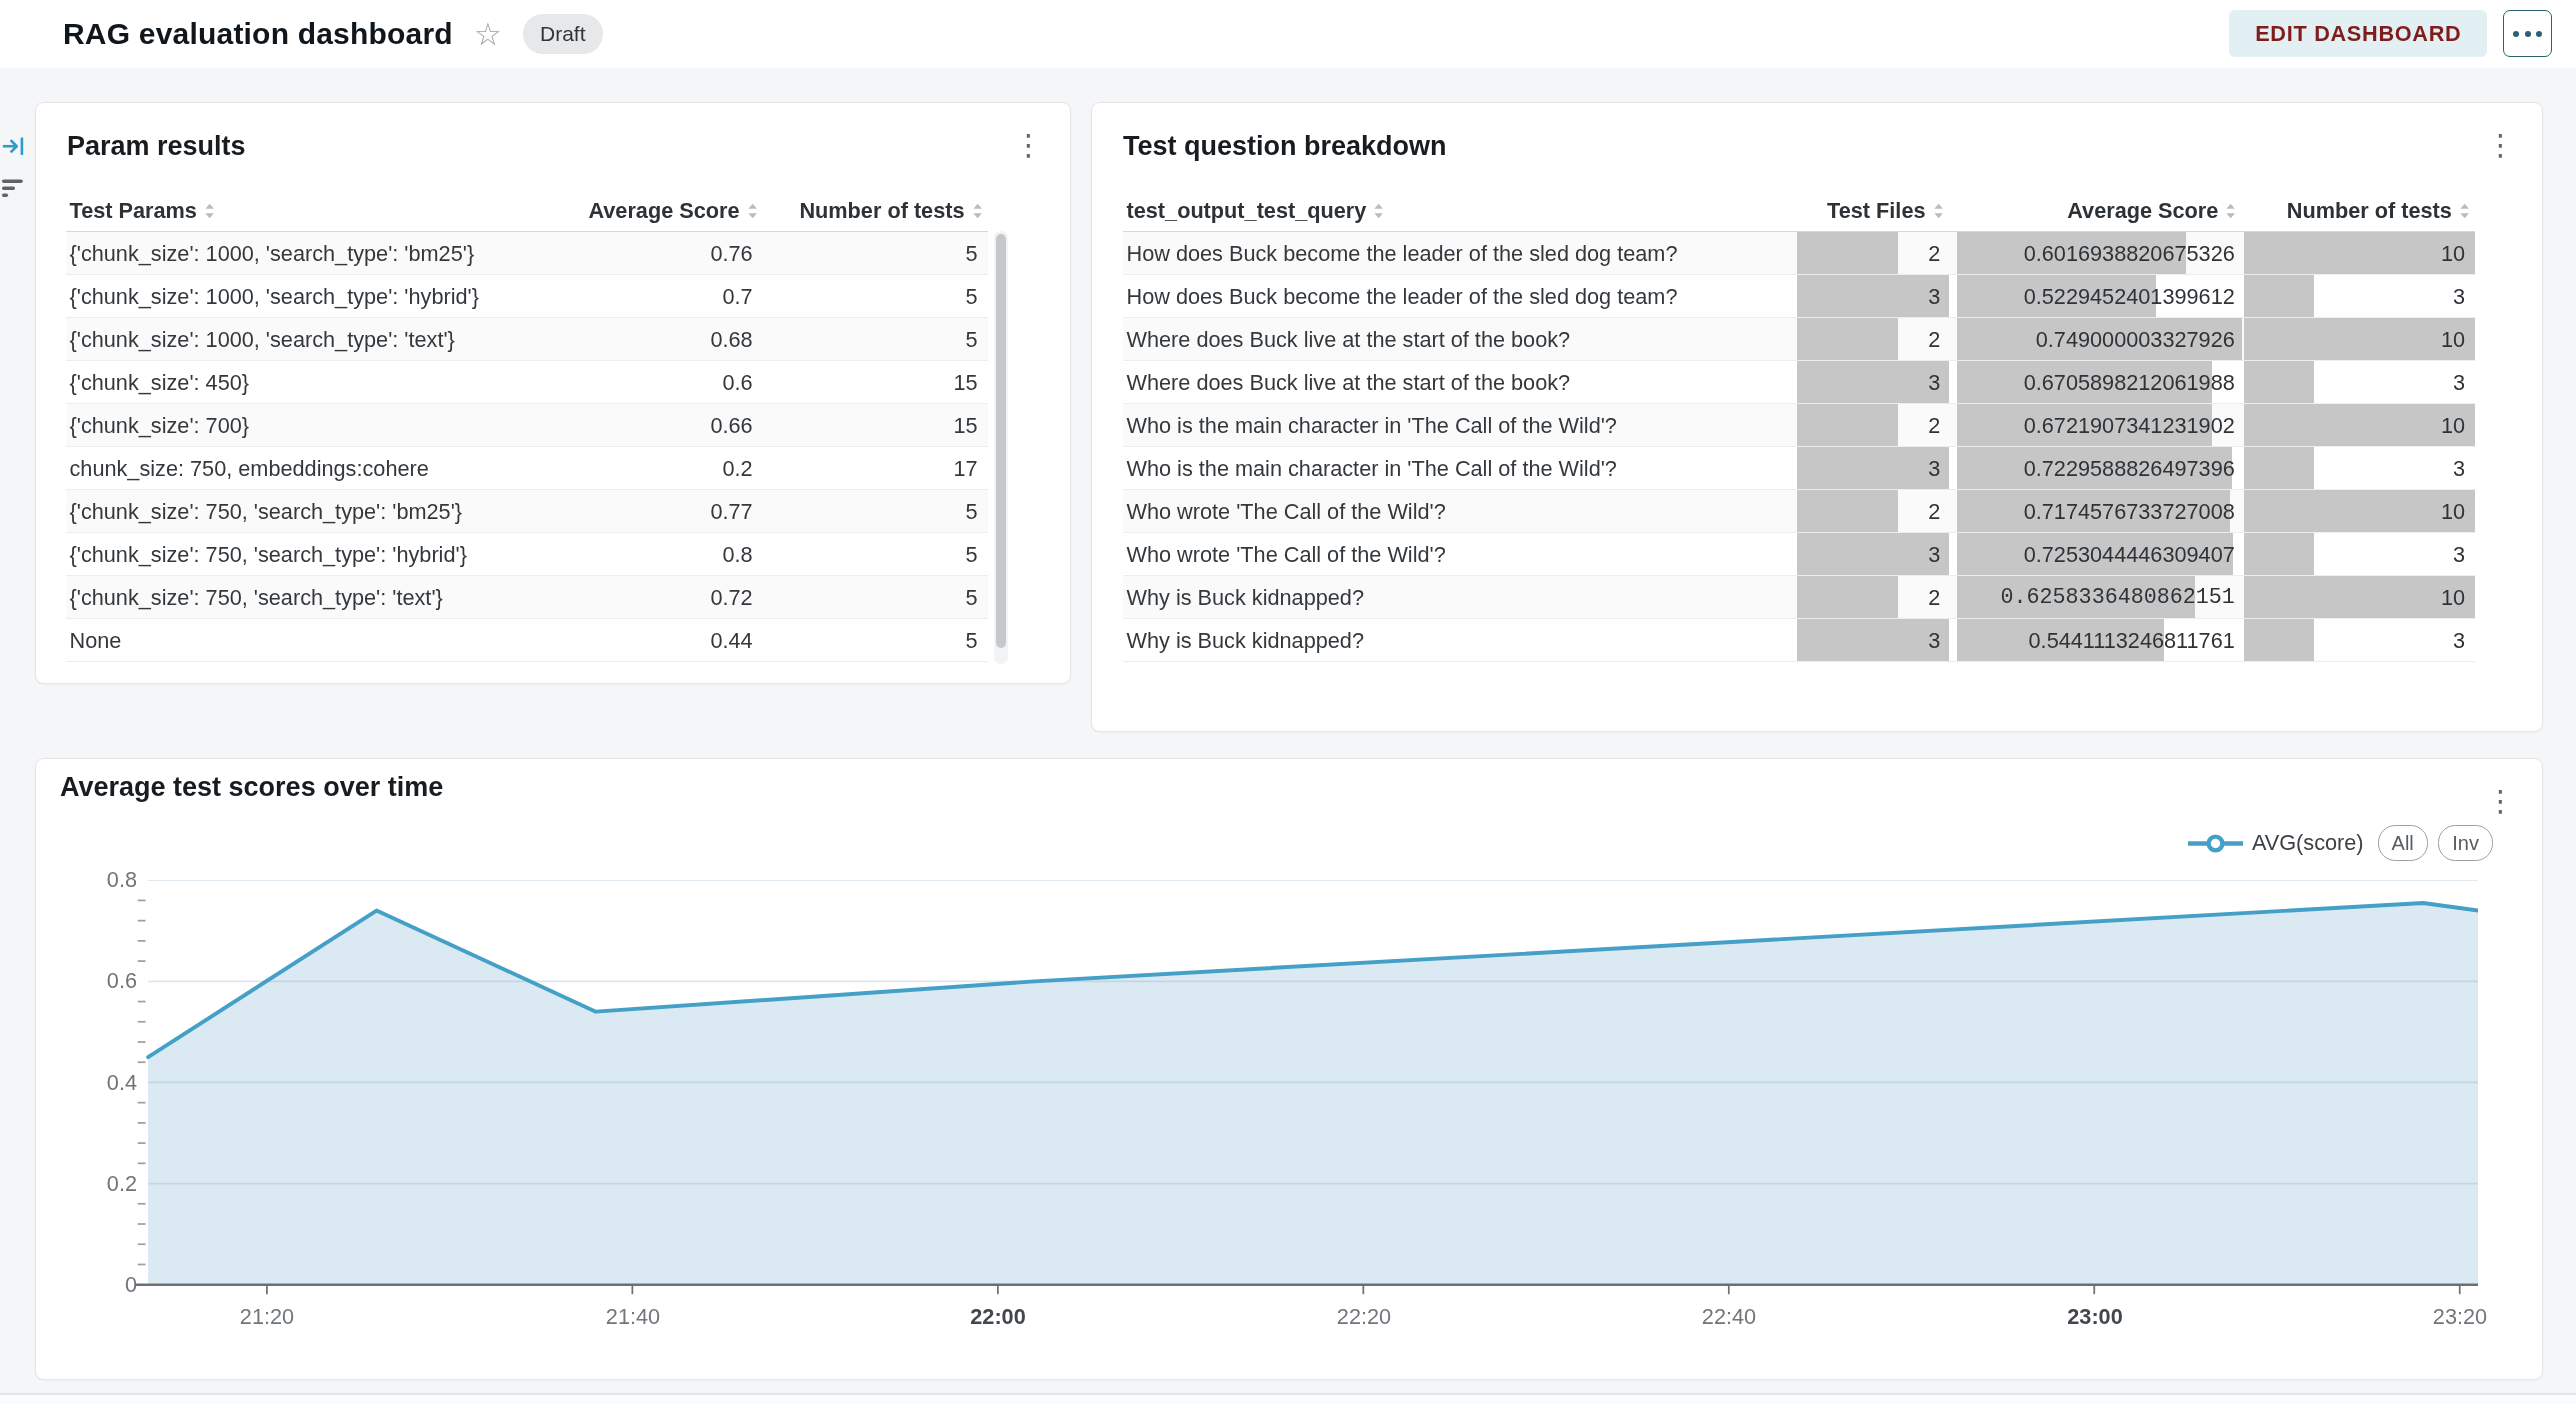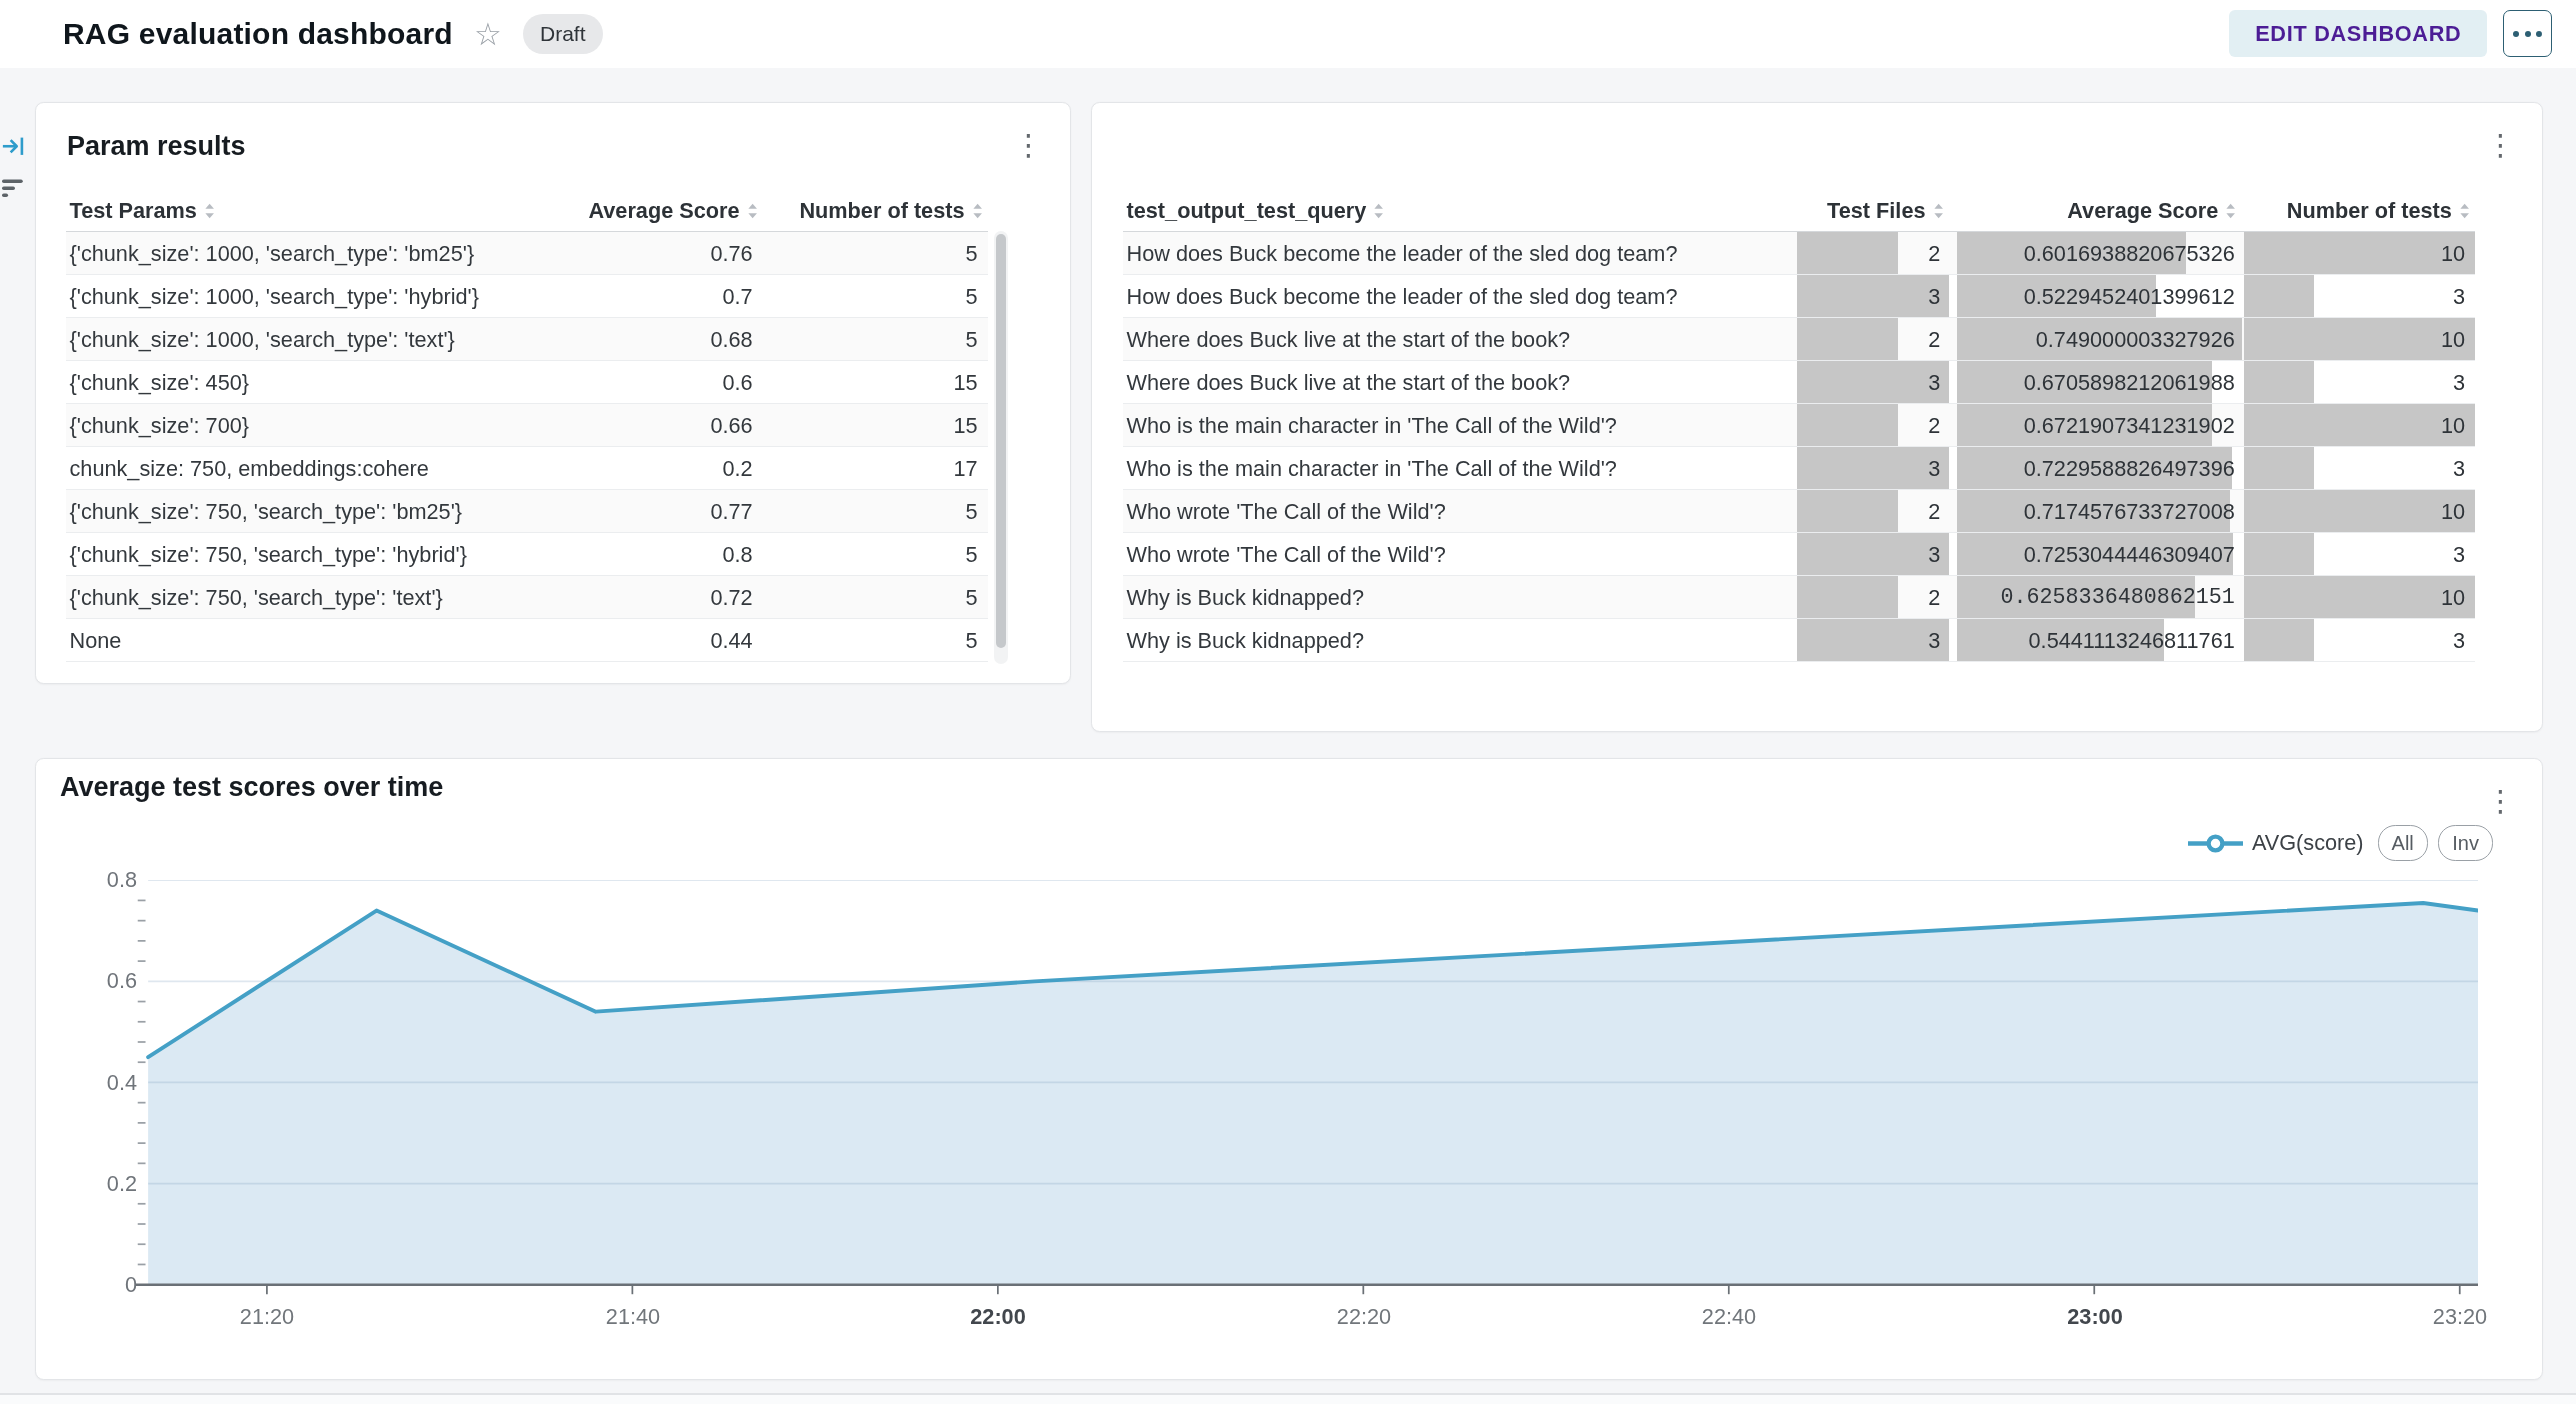--- a/index.html
+++ b/index.html
@@ -20,21 +20,21 @@
   }
   .topbar-left { display:flex; align-items:center; gap:21px; padding-left:35px; }
   .page-title { font-size:30px; font-weight:700; color:#0f161c; letter-spacing:0.2px; }
   .star { font-size:31px; color:#9aa0a7; line-height:1; cursor:default; }
   .badge {
     background:#e7e8ea; color:#2f3439; font-size:21px;
     padding:7.8px 17.3px; border-radius:21px;
   }
   .topbar-right { position:absolute; right:24px; top:10.4px; display:flex; gap:15.6px; align-items:center; }
   .edit-btn {
-    background:#e2eff3; color:#4c1d95; border:none; border-radius:6px;
+    background:#e2eff3; color:#7f1d1d; border:none; border-radius:6px;
     height:47px; padding:0 26px; font-size:21.7px; font-weight:700; letter-spacing:0.7px;
     font-family:inherit; cursor:pointer;
   }
   .menu-btn {
     width:49px; height:47px; background:#fff; border:1.7px solid #2d5f73; border-radius:7px;
     display:flex; align-items:center; justify-content:center; gap:5.2px; cursor:pointer;
   }
   .menu-btn i { width:6px; height:6px; border-radius:50%; background:#2d5f73; display:block; }
 
   
@@ -236,20 +236,21 @@
           <div class="tcell num">5</div>
         </div>
       </div>
   </div>
   <div class="vscroll">
     <div class="thumb"></div>
   </div>
 </div>
 
 <div class="card" id="breakdown-card">
+  <div class="card-title">Test question breakdown</div>
   <div class="kebab"></div>
   <div class="tbl" id="breakdown-table">
     <div class="thead">
         <div class="hcell">
           <span>test_output_test_query</span>
           <span class="sort-ico">
             <svg width="11.3" height="18" viewBox="0 0 13 21">
               <path d="M6.5 2 L11.5 8 L1.5 8 Z" fill="#b8bcc2"></path>
               <path d="M6.5 19 L1.5 13 L11.5 13 Z" fill="#b8bcc2"></path>
             </svg>

